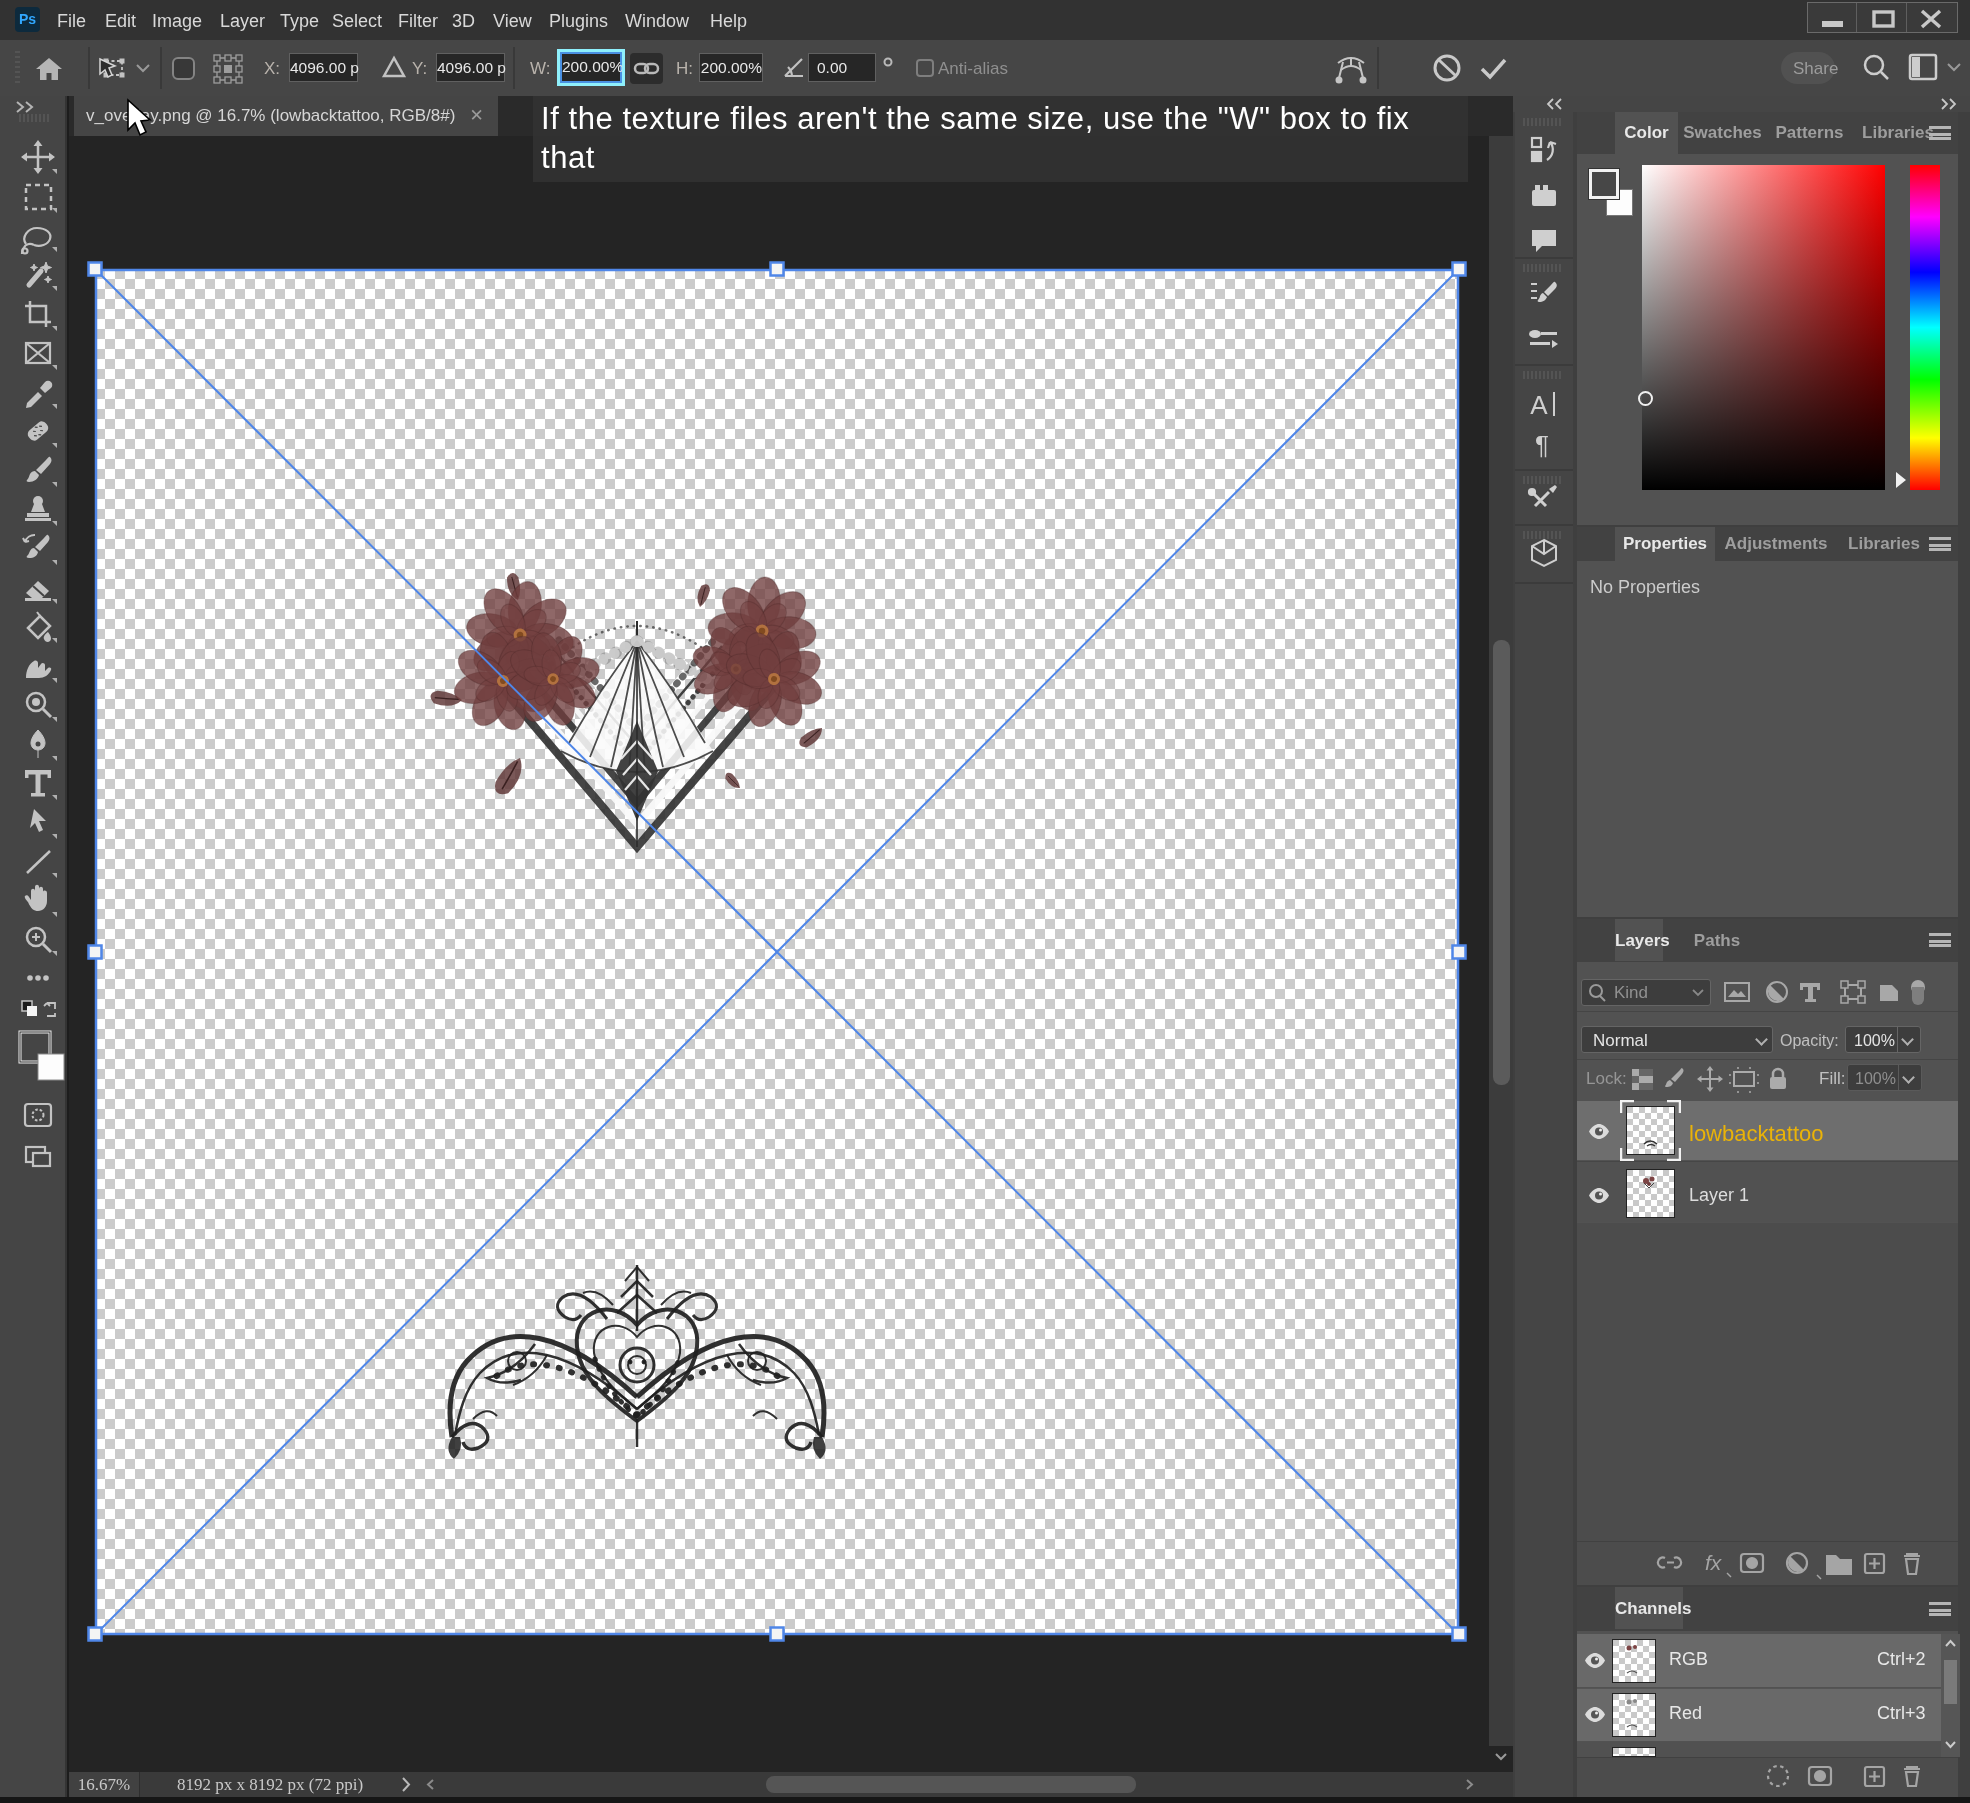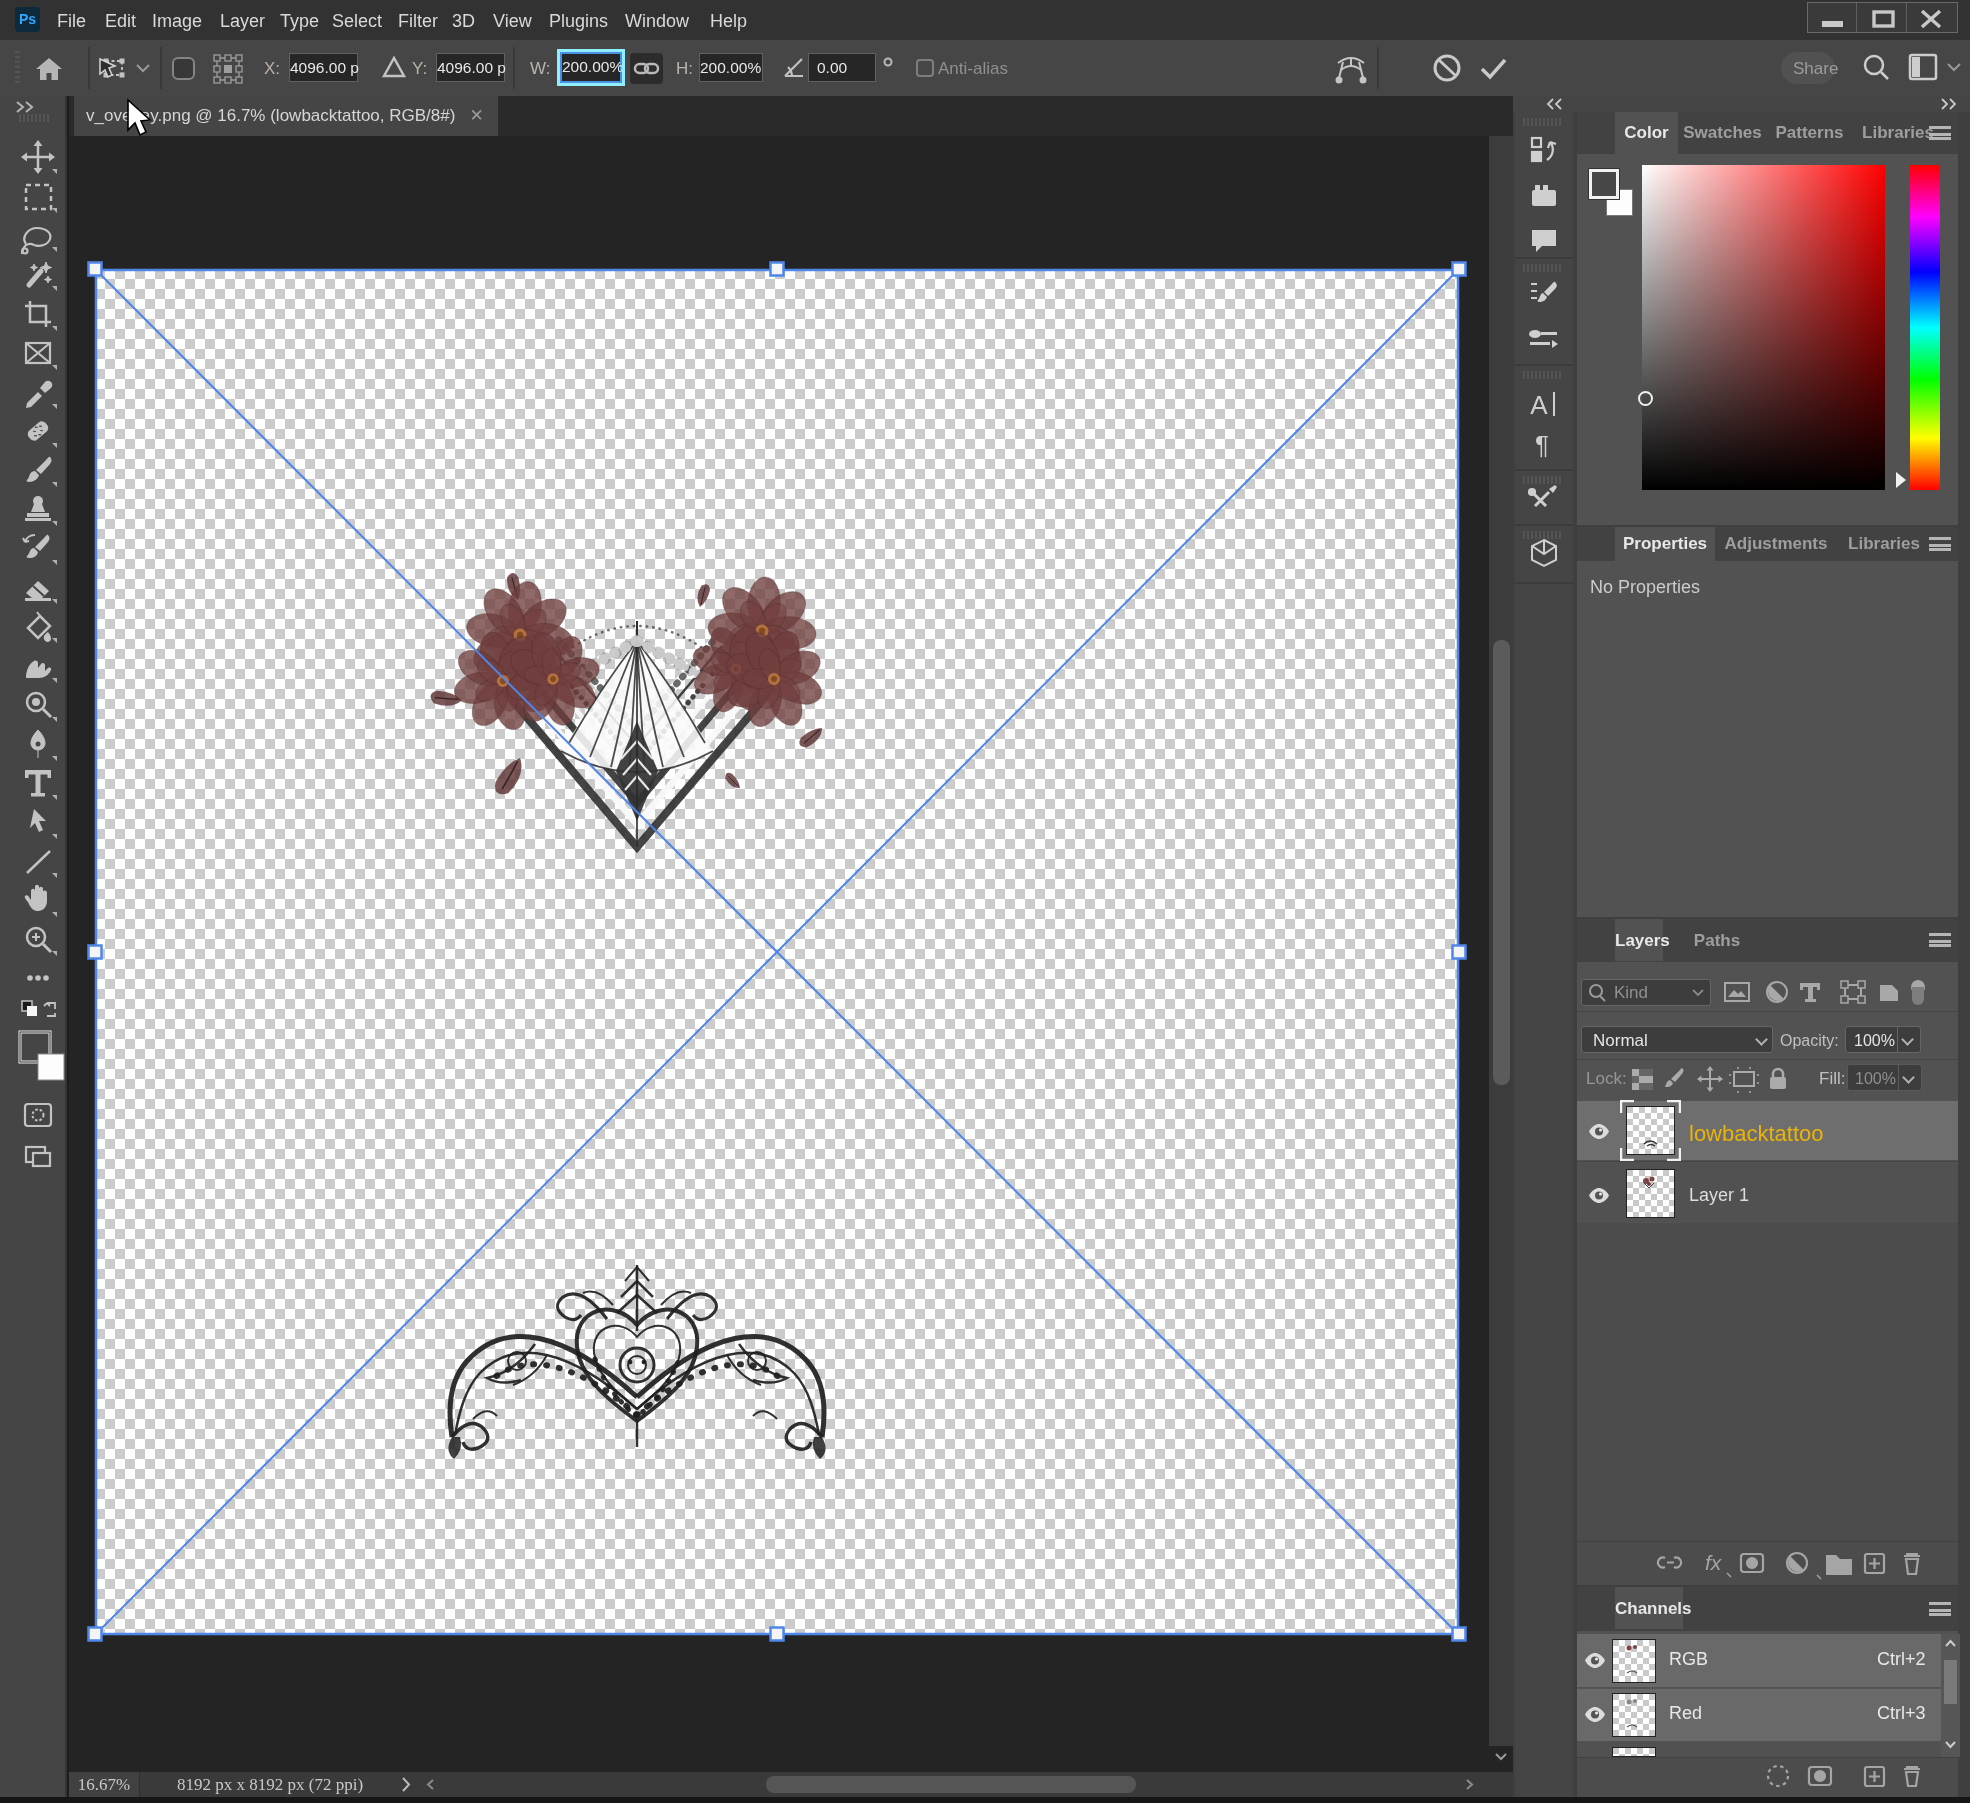--- a/index.html
+++ b/index.html
@@ -14,21 +14,21 @@
   #pslogo { left:15px; top:7px; width:25px; height:25px; background:#0d2a3d; border-radius:4px;
     color:#31a8ff; font-size:14px; font-weight:bold; text-align:center; line-height:25px; }
   #winbtns { left:1807px; top:2px; width:151px; height:31px; border:1px solid #6a6a6a; background:#3a3a3a; }
   #winbtns .cell { position:absolute; top:0; height:29px; }
 
   
   #optionsbar { left:0; top:40px; width:1970px; height:56px; background:#464646; }
   .osep { position:absolute; top:47px; width:2px; height:42px; background:#393939; }
   .olabel { position:absolute; font-size:17px; color:#b9b3ac; }
   .oinput { position:absolute; background:#262626; border:1px solid #606060; color:#e8e8e8;
-    font-size:15.5px; text-align:left; white-space:nowrap; }
+    font-size:15.5px; text-align:right; white-space:nowrap; }
 
   
   #toolbar { left:0; top:96px; width:67px; height:1701px; background:#454545; border-right:2px solid #343434; }
 
   
   #canvasarea { left:69px; top:96px; width:1444px; height:1676px; background:#242424; }
   #tabbar { left:69px; top:96px; width:1444px; height:40px; background:#2a2a2a; }
   #doctab { left:5px; top:0; width:424px; height:40px; background:#454545; color:#d6d6d6;
     font-size:17px; line-height:40px; }
   #checker { left:95px; top:269px; width:1364px; height:1366px;
@@ -484,20 +484,21 @@
           <rect x="675.5" y="1358.5" width="13" height="13"></rect>
           <rect x="1357.5" y="1358.5" width="13" height="13"></rect>
         </g>
       </g>
     </svg>
   </div>
   <div id="transform"></div>
   <svg class="abs" style="left:124px;top:98px;z-index:50" width="30" height="42" viewBox="0 0 30 42">
     <path d="M4 2 L4 32 L11 25 L16 37 L22 34 L17 23 L26 22 Z" fill="#fff" stroke="#000" stroke-width="1.6"></path>
   </svg>
+  <div class="abs" id="overlaybox">If the texture files aren't the same size, use the "W" box to fix<br>that</div>
   <div class="abs" id="vscroll"></div>
   <div class="abs" id="vthumb"></div>
 
   <div class="abs" id="statusbar"></div>
   <div class="abs" id="hthumb"></div>
   <div id="statuselems">
     <div class="abs" style="left:69px;top:1772px;width:71px;height:25px;background:#414141;border-right:1px solid #2e2e2e;color:#c9c9c9;font-family:'Liberation Serif',serif;font-size:17px;line-height:25px;text-align:center">16.67%</div>
     <div class="abs" style="left:177px;top:1772px;color:#c9c9c9;font-family:'Liberation Serif',serif;font-size:17px;line-height:25px">8192 px x 8192 px (72 ppi)</div>
     <svg class="abs" style="left:395px;top:1772px" width="1110" height="25" viewBox="0 0 1110 25">
       <path d="M8 6 l6 6.5 -6 6.5" stroke="#b9b9b9" stroke-width="2" fill="none"></path>

